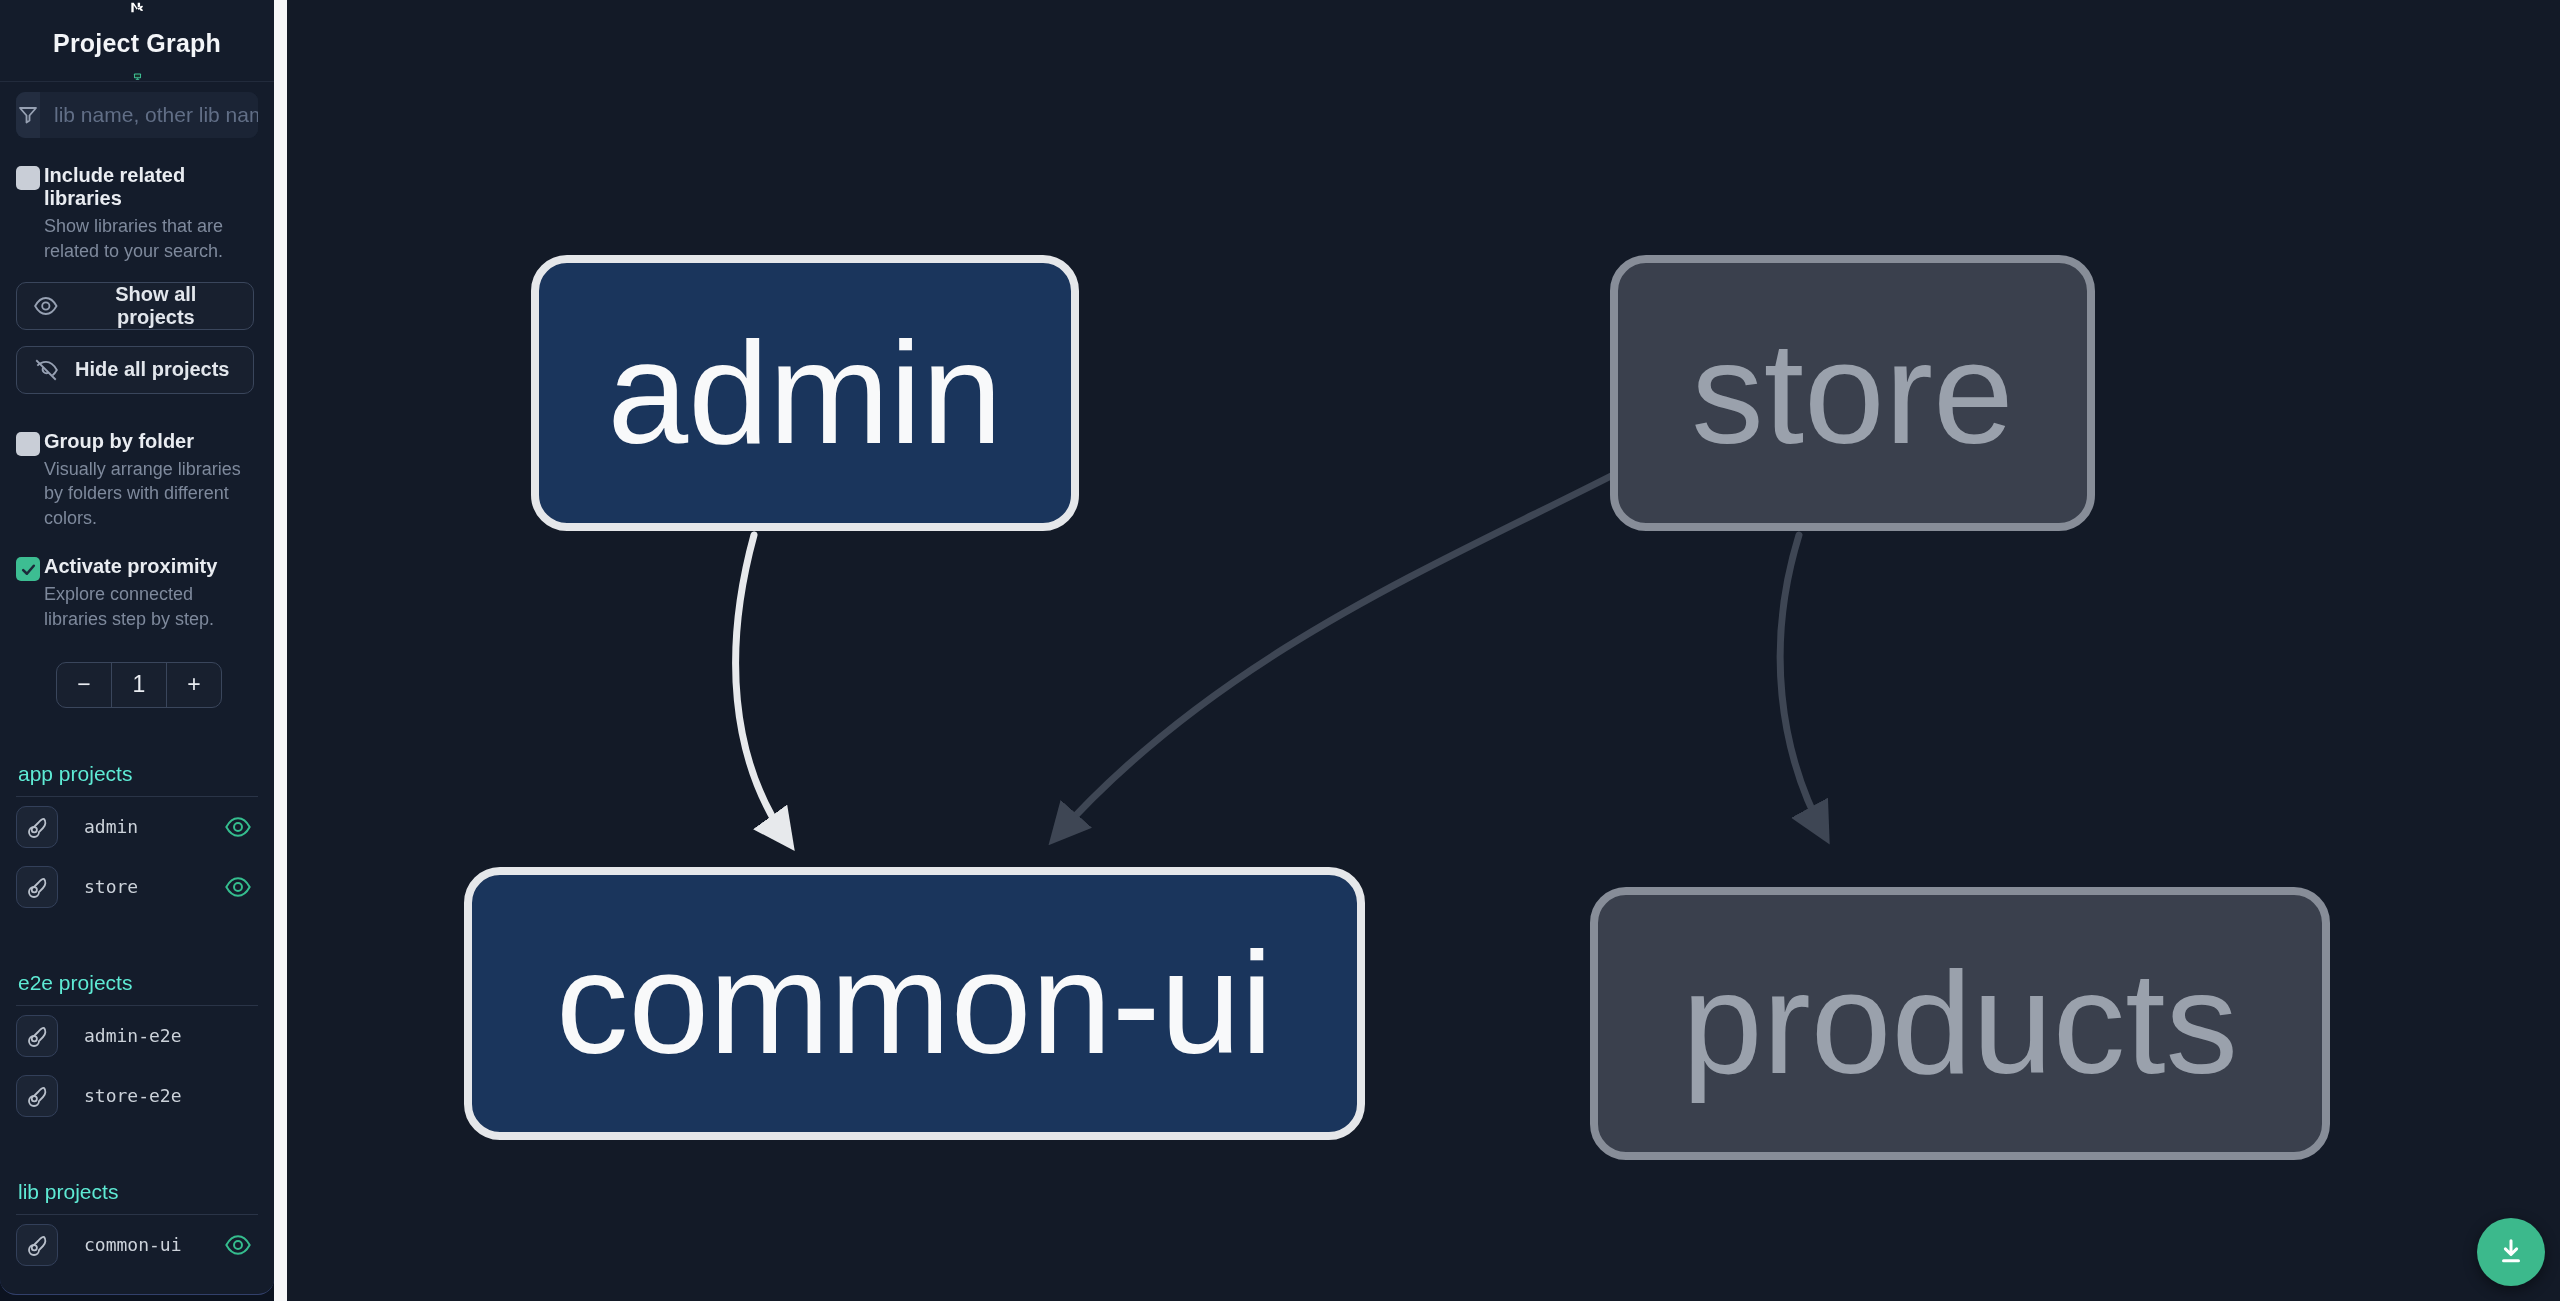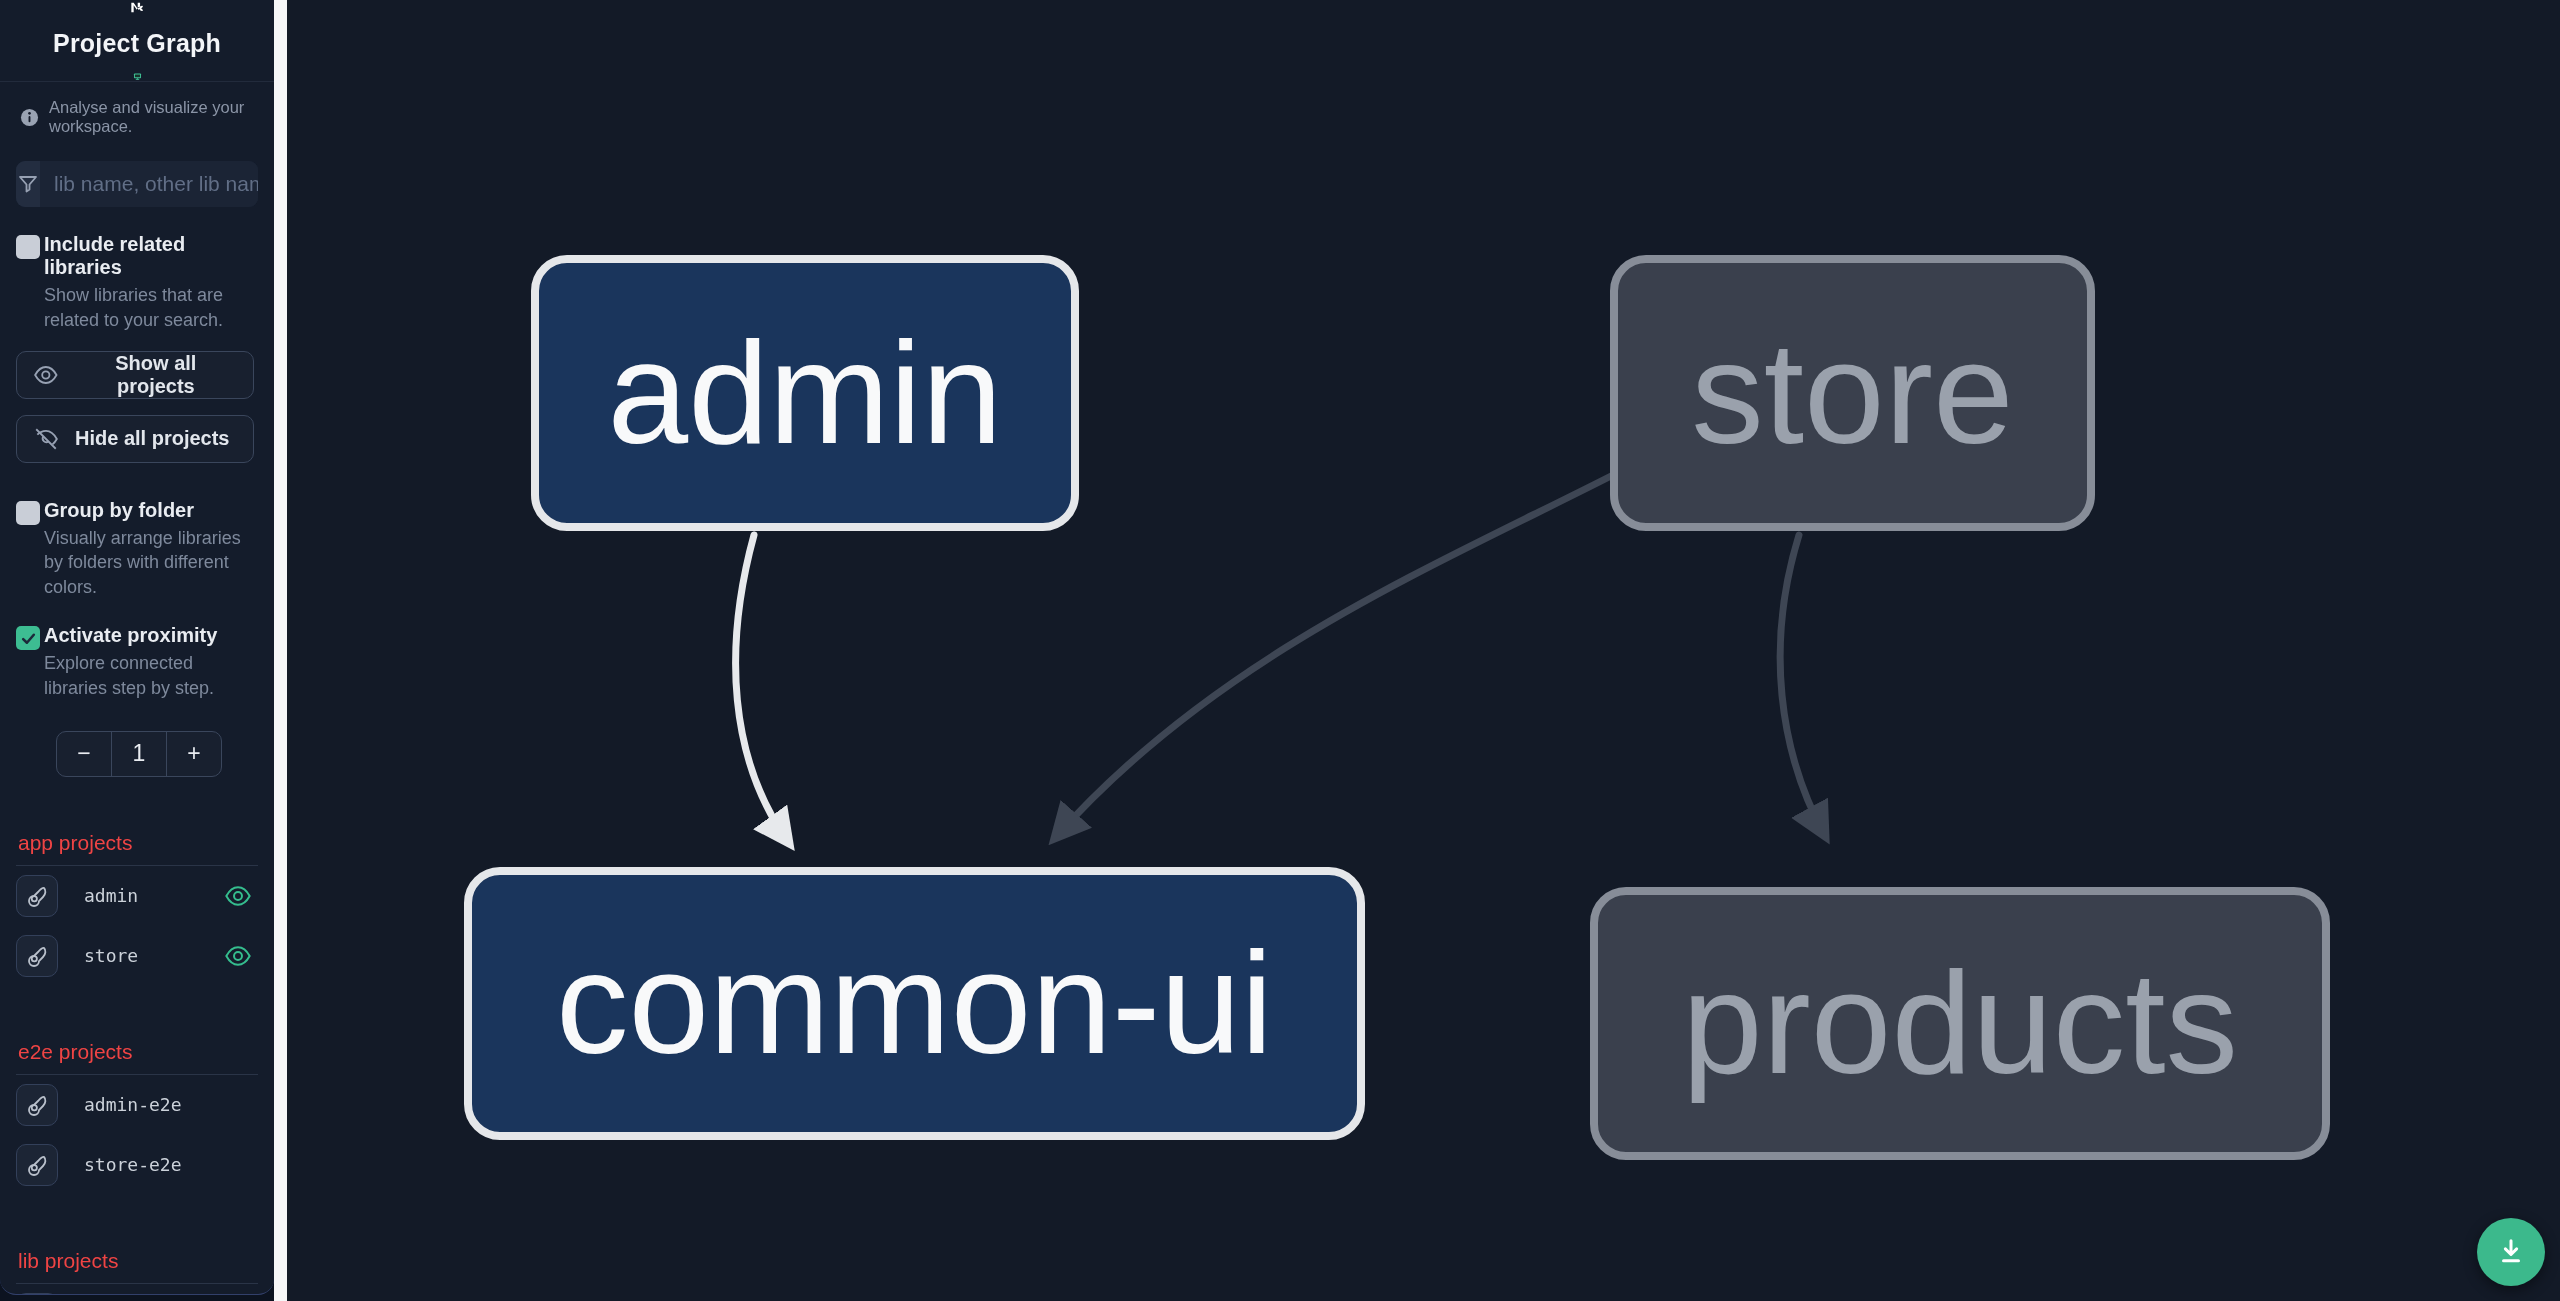--- a/index.html
+++ b/index.html
@@ -43,21 +43,21 @@
   .eye-svg { width:26px; height:26px; }
 
   .stepper { display:flex; width:166px; height:46px; margin:26px 0 0 56px;
              border:1.5px solid #3a465c; border-radius:10px; overflow:hidden; background:#18202f; }
   .stepper button, .stepper .val { flex:1; display:flex; align-items:center; justify-content:center;
              background:transparent; border:none; color:#e9ecf1; font-size:23px;
              font-family:"Liberation Sans",sans-serif; cursor:pointer; }
   .stepper .val { border-left:1.5px solid #3a465c; border-right:1.5px solid #3a465c; cursor:default; }
 
   .section { margin-top:38px; }
-  .section-title { margin:0 16px; padding:16px 2px 10px 2px; color:#ef4444; font-size:21px;
+  .section-title { margin:0 16px; padding:16px 2px 10px 2px; color:#5eead4; font-size:21px;
              border-bottom:1px solid #2a3447; }
   .proj-row { display:flex; align-items:center; padding:9px 16px 9px 16px; }
   .pin-btn { width:42px; height:42px; border-radius:10px; background:#1c2535;
              border:1.5px solid #33405a; display:flex; align-items:center; justify-content:center;
              cursor:pointer; flex:none; }
   .proj-name { margin-left:26px; flex:1; color:#ccd2da; font-size:18px;
              font-family:"DejaVu Sans Mono", monospace; }
   .proj-eye { width:28px; height:28px; margin-right:6px; cursor:pointer; }
 
   
@@ -98,28 +98,20 @@
     </svg>
     <span class="sb-title">Project Graph</span>
     <svg class="monitor-icon-svg" viewBox="0 0 24 24">
       <rect x="2.5" y="4" width="19" height="13" rx="2" fill="#41c497"></rect>
       <rect x="5" y="6.5" width="14" height="8" rx="1" fill="#16332c"></rect>
       <rect x="10" y="17" width="4" height="3" fill="#41c497"></rect>
       <rect x="7" y="19.5" width="10" height="2" rx="1" fill="#41c497"></rect>
     </svg>
   </div>
 
-  <div class="tagline-row">
-    <svg class="info-icon-svg" viewBox="0 0 20 20">
-      <circle cx="10" cy="10" r="9" fill="#99a2b2"></circle>
-      <rect x="9" y="8.5" width="2" height="6.5" rx="1" fill="#151c2b"></rect>
-      <circle cx="10" cy="5.6" r="1.4" fill="#151c2b"></circle>
-    </svg>
-    <span class="txt">Analyse and visualize your workspace.</span>
-  </div>
 
   <div class="search-box">
     <div class="search-icon-cell">
       <svg width="24" height="24" viewBox="0 0 24 24" fill="none" stroke="#97a1b3" stroke-width="1.8" stroke-linejoin="round">
         <path d="M4 5 h16 l-6.5 7.5 v5 l-3 2 v-7 z"></path>
       </svg>
     </div>
     <input type="text" placeholder="lib name, other lib name" style="">
   </div>
 

